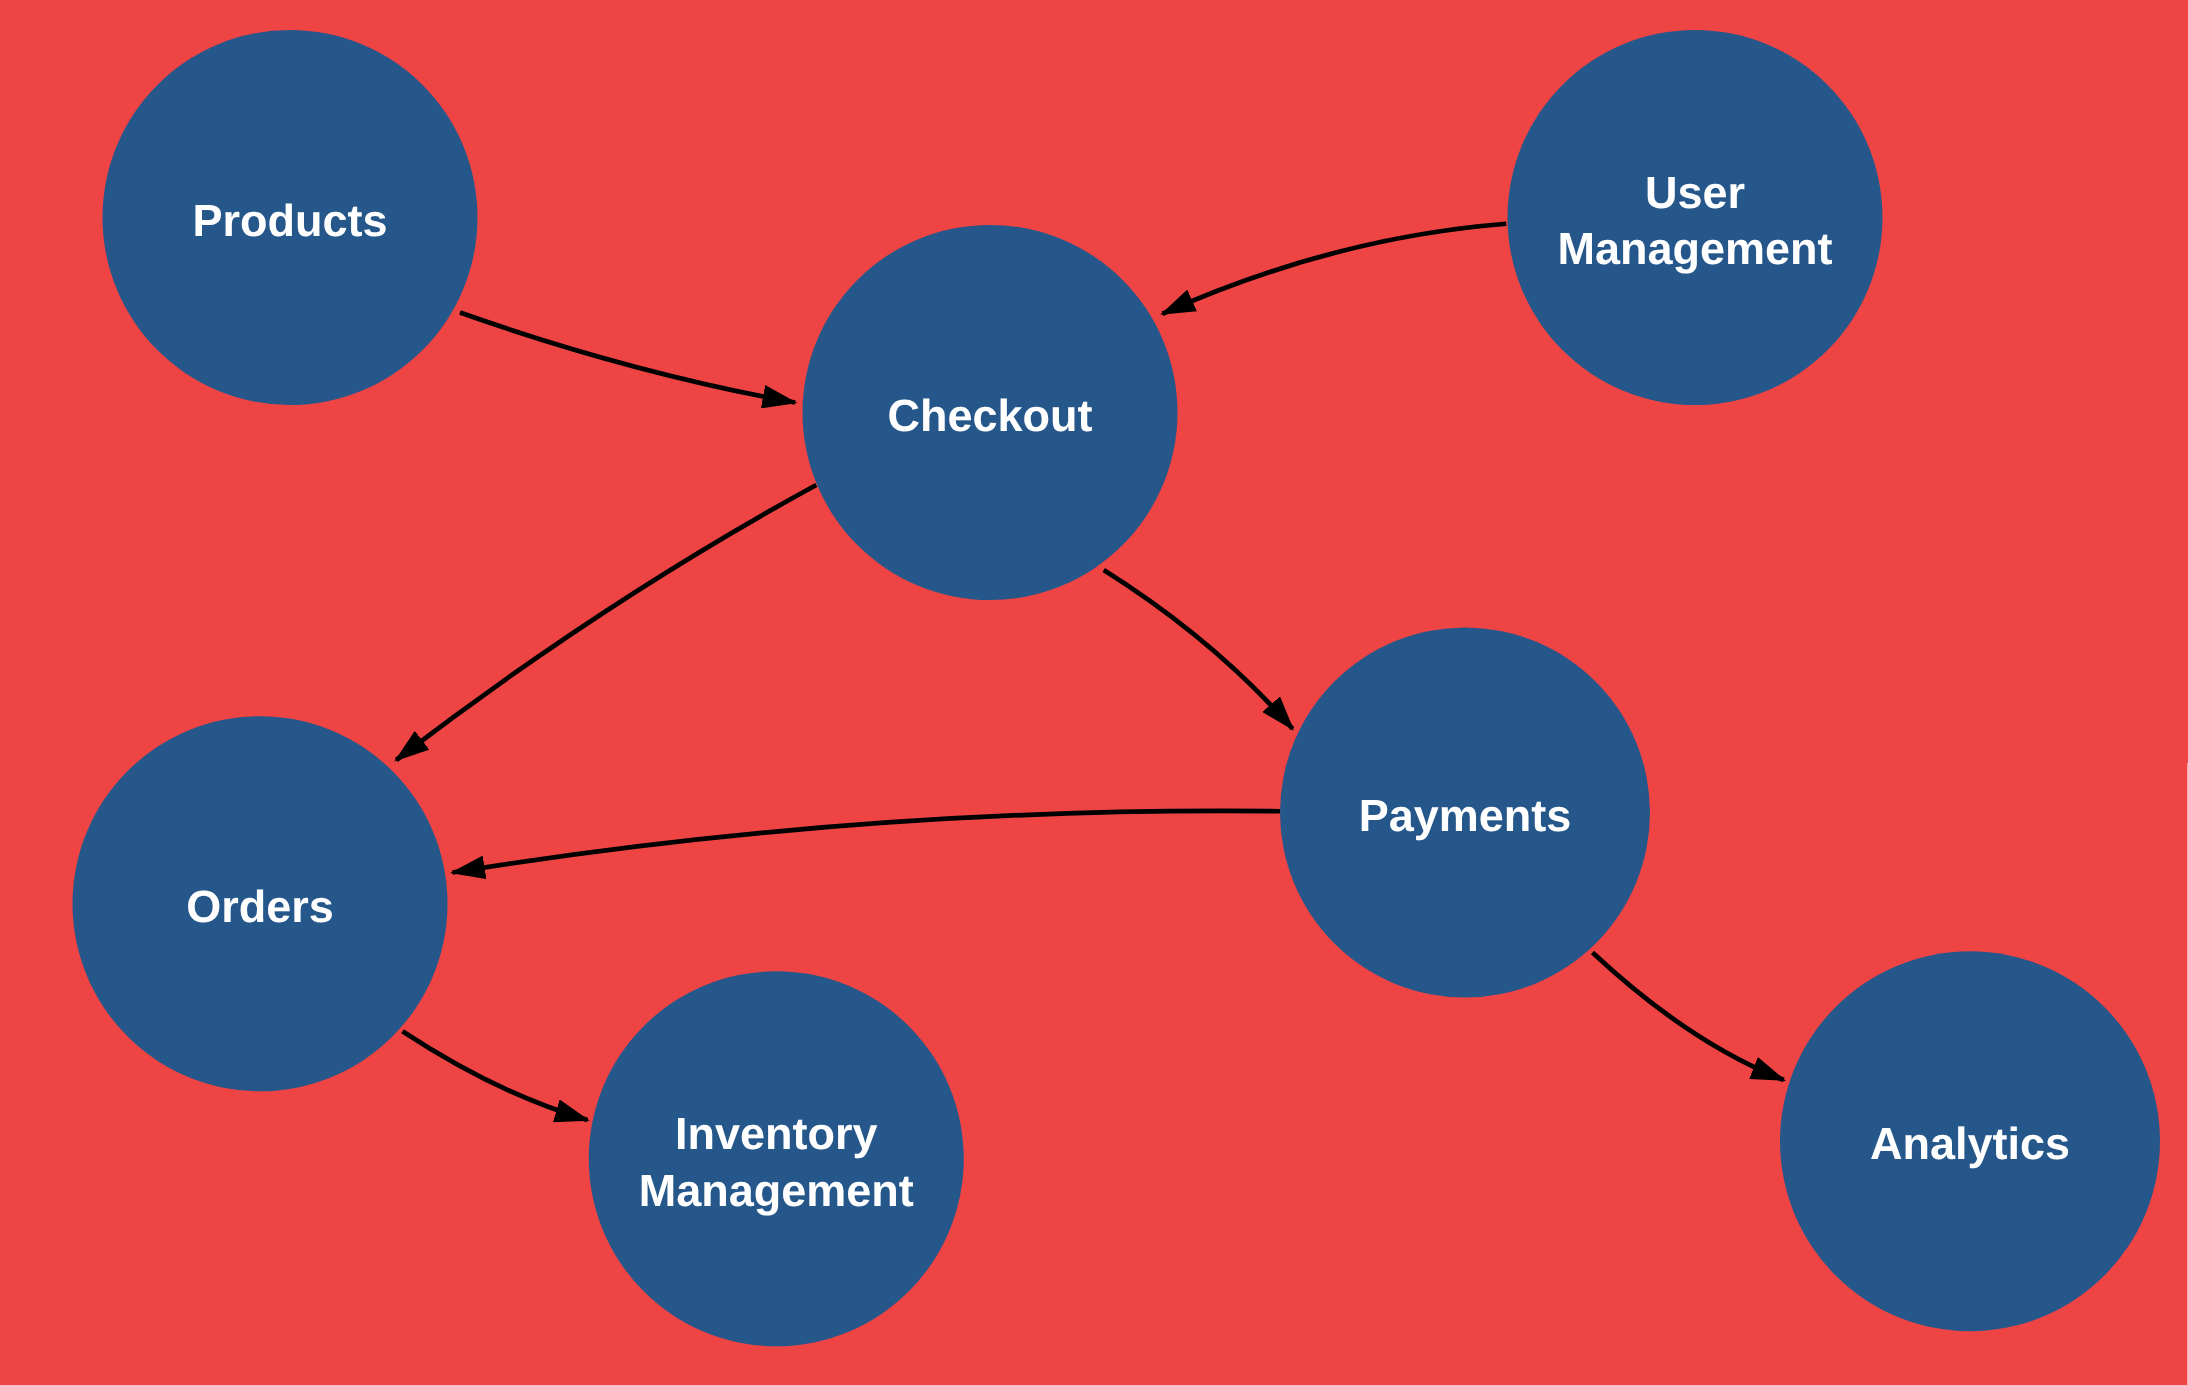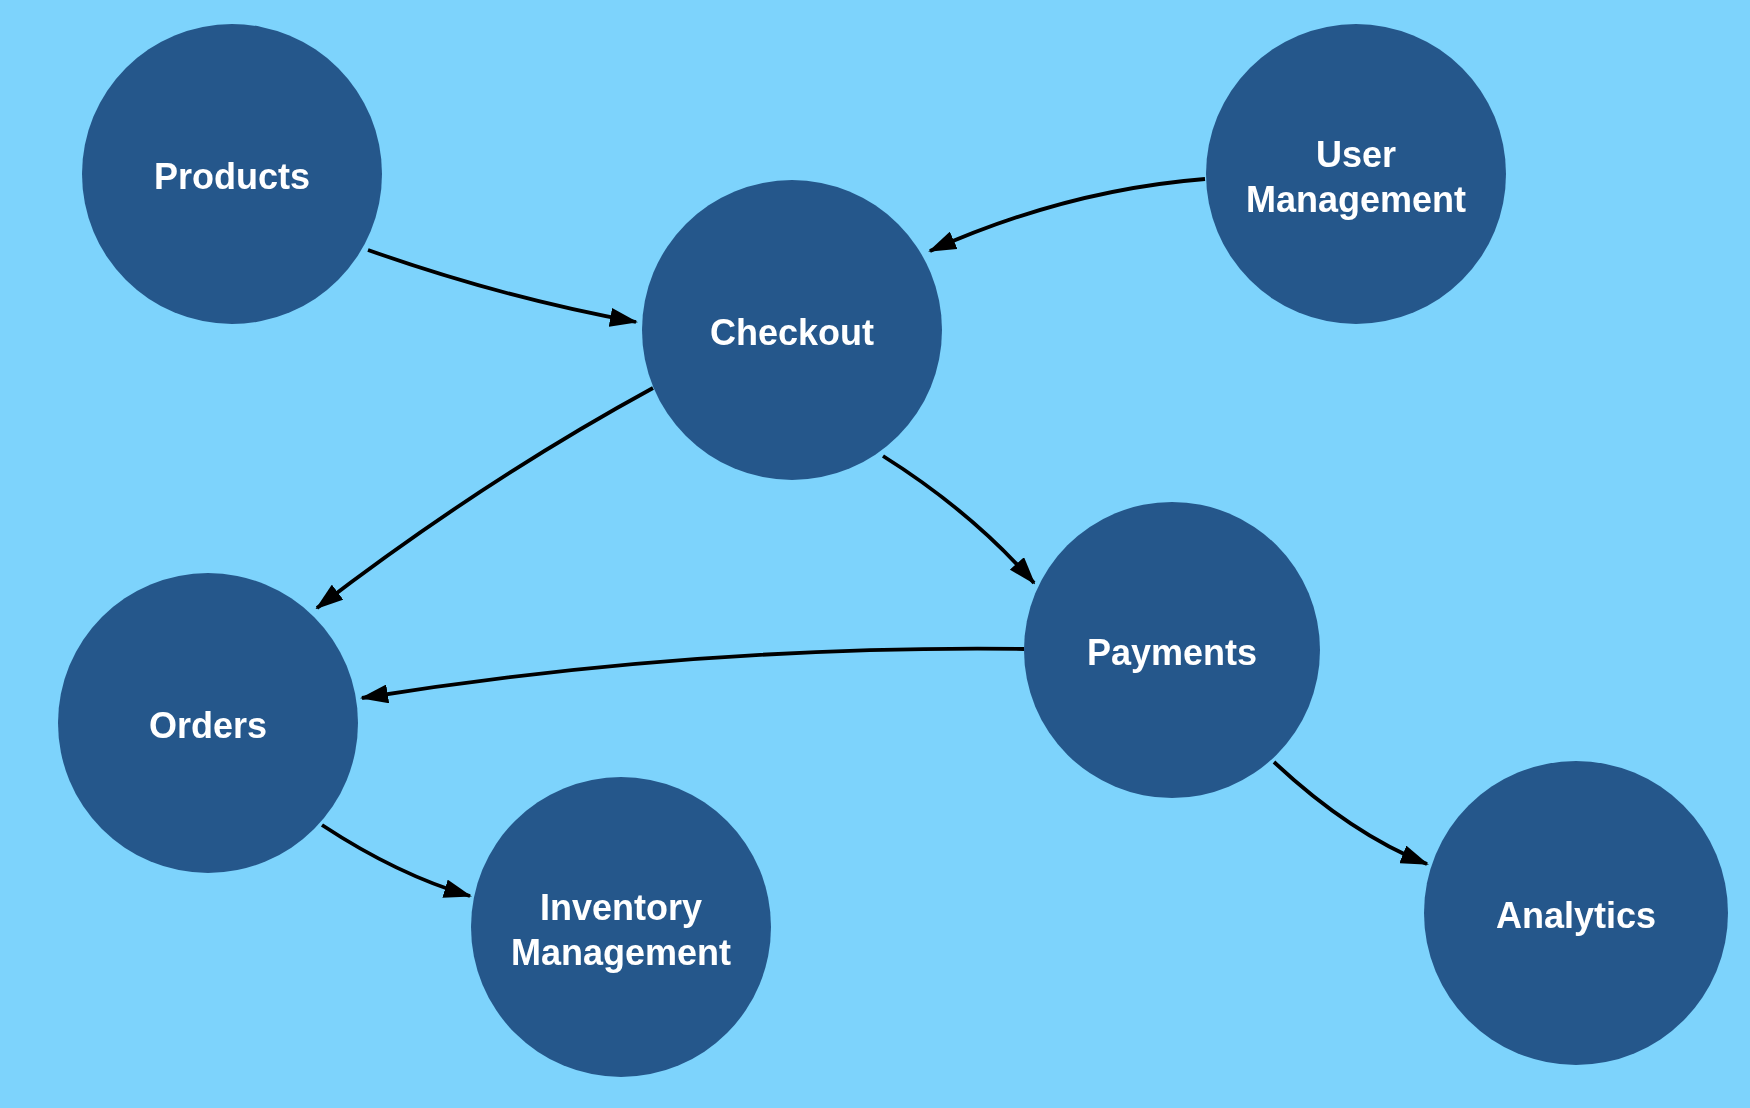--- a/index.html
+++ b/index.html
@@ -1,20 +1,20 @@
 <!DOCTYPE html>
 <html><head>
 <meta charset="utf-8">
 <style>
   html, body { margin: 0; padding: 0; background: #ffffff; }
   .canvas {
     position: relative;
     width: 1750px;
     height: 1108px;
-    background: #7dd3fc;
+    background: #ef4444;
     overflow: hidden;
   }
   svg { display: block; width: 1750px; height: 1108px; }
   .node-label {
     font-family: "Liberation Sans", sans-serif;
     font-weight: 700;
     font-size: 36px;
     text-anchor: middle;
     dominant-baseline: central;
   }

